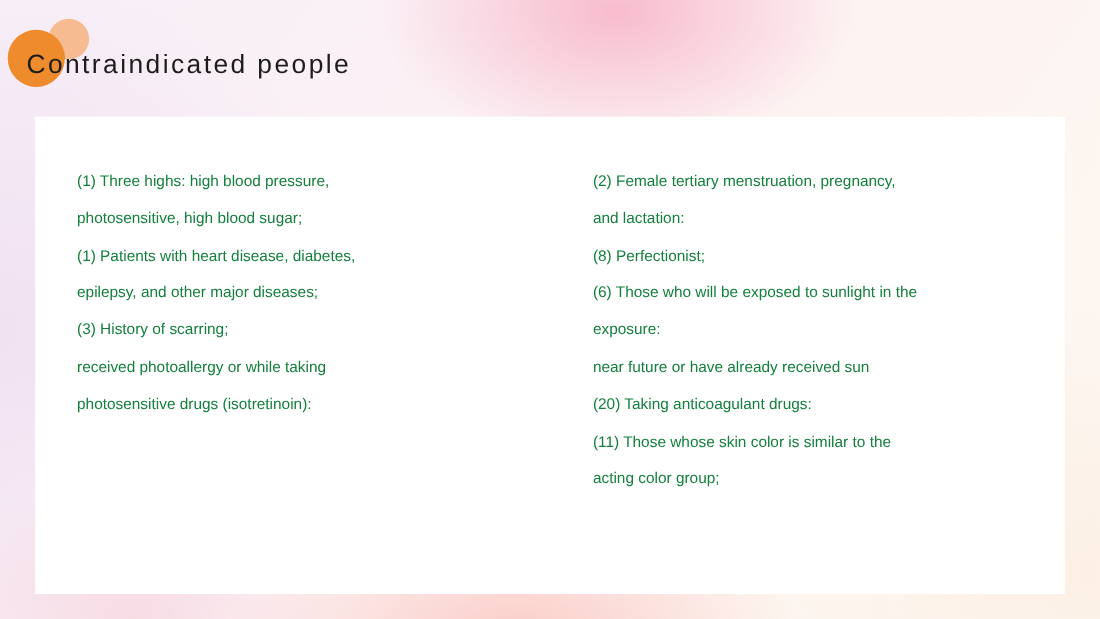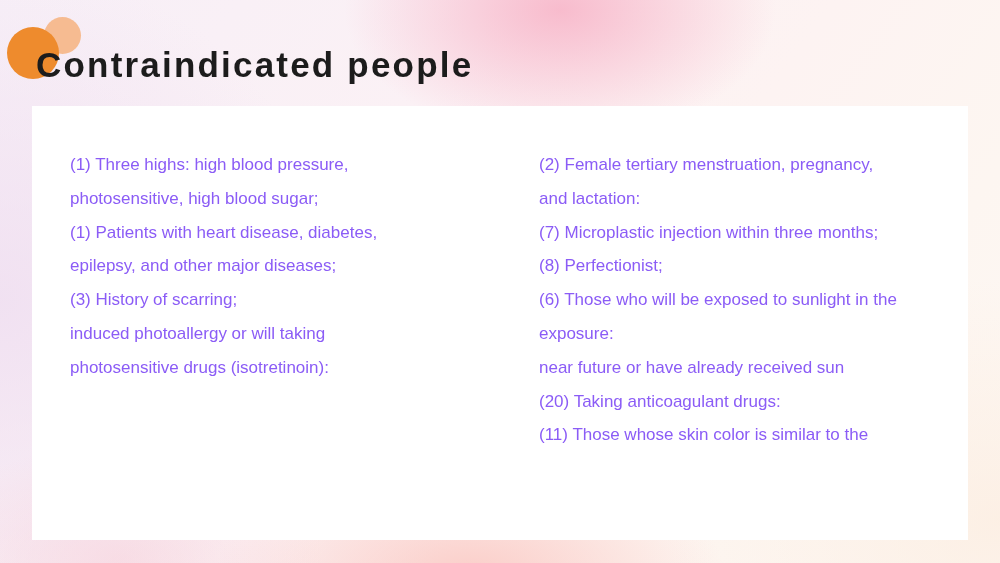--- a/index.html
+++ b/index.html
@@ -44,25 +44,25 @@
   #circle-orange {
     left: 7px;
     top: 27px;
     width: 52px;
     height: 52px;
     background: #ee8b2d;
   }
 
   #slide-title {
     position: absolute;
-    left: 36px;
+    left: 24px;
     top: 47px;
     margin: 0;
-    font-size: 35px;
-    font-weight: bold;
+    font-size: 24px;
+    font-weight: normal;
     letter-spacing: 2.2px;
     color: #1c1c1c;
     line-height: 1;
     white-space: nowrap;
     z-index: 3;
   }
 
   #content-card {
     position: absolute;
     left: 32px;
@@ -84,22 +84,22 @@
   }
 
   .column {
     box-sizing: border-box;
     padding-top: 42px;
   }
   #column-left  { width: 469px; padding-left: 38px; padding-right: 10px; }
   #column-right { width: 467px; padding-left: 38px; padding-right: 14px; }
 
   .content-line {
-    font-size: 17px;
-    color: #8b5cf6;
+    font-size: 14px;
+    color: #15803d;
     line-height: 33.8px;
     white-space: nowrap;
   }
 </style>
 </head>
 <body>
 
 <div id="slide">
 
   <div class="deco-circle" id="circle-peach"></div>
@@ -108,30 +108,30 @@
   <h1 id="slide-title">Contraindicated people</h1>
 
   <div id="content-card">
     <div id="columns">
       <div class="column" id="column-left">
           <div class="content-line">(1) Three highs: high blood pressure,</div>
           <div class="content-line">photosensitive, high blood sugar;</div>
           <div class="content-line">(1) Patients with heart disease, diabetes,</div>
           <div class="content-line">epilepsy, and other major diseases;</div>
           <div class="content-line">(3) History of scarring;</div>
-          <div class="content-line">induced photoallergy or will taking</div>
+          <div class="content-line">received photoallergy or while taking</div>
           <div class="content-line">photosensitive drugs (isotretinoin):</div>
         </div>
       <div class="column" id="column-right">
           <div class="content-line">(2) Female tertiary menstruation, pregnancy,</div>
           <div class="content-line">and lactation:</div>
-          <div class="content-line">(7) Microplastic injection within three months;</div>
           <div class="content-line">(8) Perfectionist;</div>
           <div class="content-line">(6) Those who will be exposed to sunlight in the</div>
           <div class="content-line">exposure:</div>
           <div class="content-line">near future or have already received sun</div>
           <div class="content-line">(20) Taking anticoagulant drugs:</div>
           <div class="content-line">(11) Those whose skin color is similar to the</div>
+          <div class="content-line">acting color group;</div>
         </div>
     </div>
   </div>
 
 </div>
 
 </body></html>

